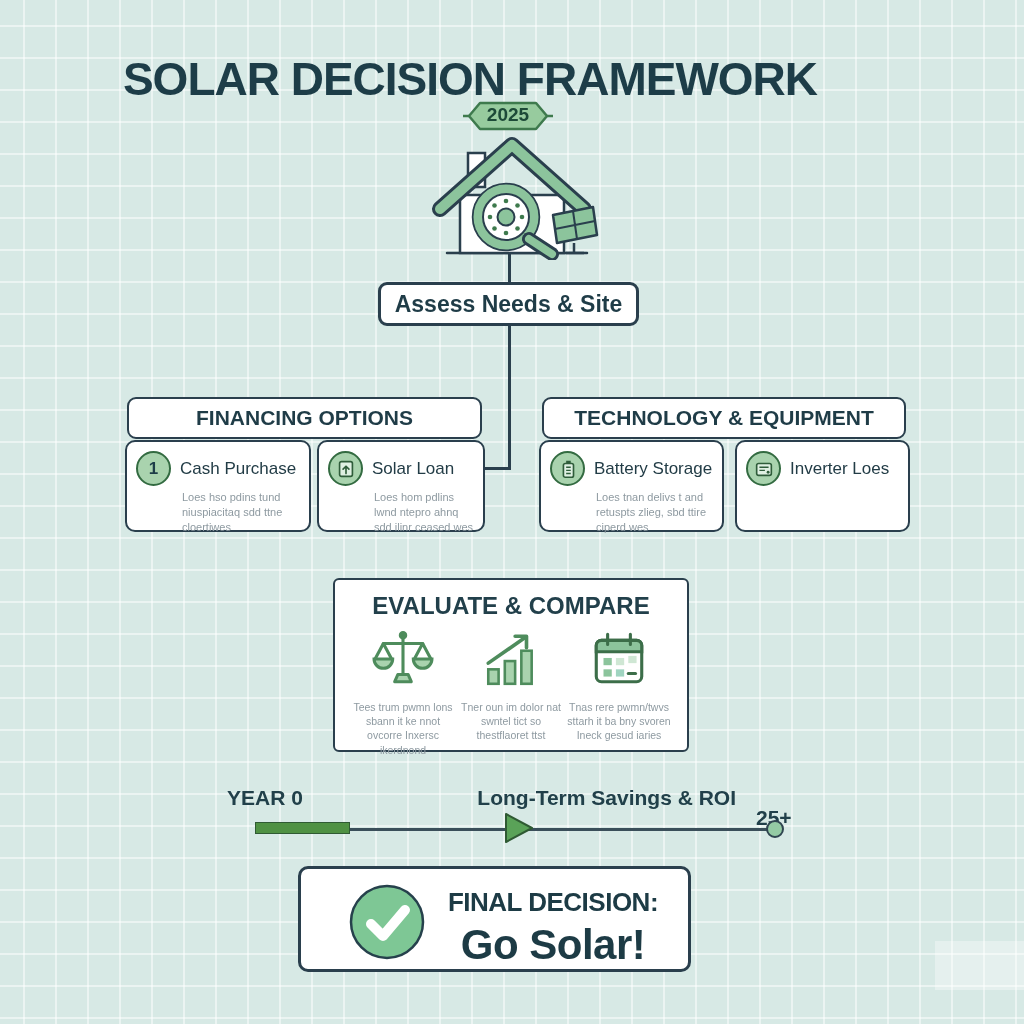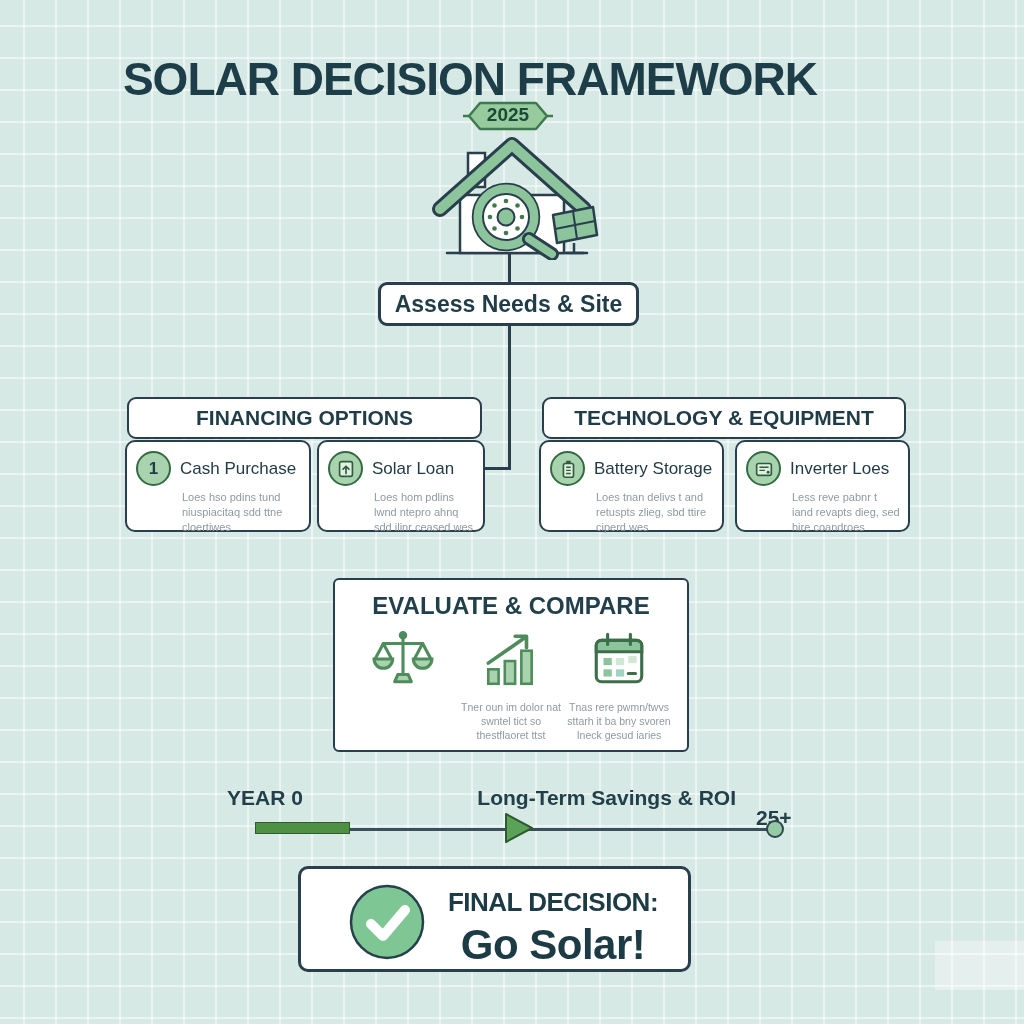--- a/index.html
+++ b/index.html
@@ -177,39 +177,39 @@
     <div class="card-head">
       <div class="icon-circle">
         <svg width="22" height="22" viewBox="0 0 24 24">
           <rect x="4" y="6" width="16" height="13" rx="2" fill="#dff0e2" stroke="#2f5d3a" stroke-width="1.8"></rect>
           <path d="M7,10 h10 M7,13.5 h6" stroke="#2f5d3a" stroke-width="1.6"></path>
           <circle cx="16.5" cy="15.5" r="1.6" fill="#2f5d3a"></circle>
         </svg>
       </div>
       <div class="card-title">Inverter Loes</div>
     </div>
-    <div class="card-desc">Less reve pabnr t iand revapts dieg, sed hire coandroes</div>
   </div>
 
   <div class="evaluate">
     <div class="evaluate-title">EVALUATE &amp; COMPARE</div>
     <div class="eval-row">
       <div class="eval-col">
         <span>
           <svg width="62" height="62" viewBox="0 0 60 60" fill="none" stroke="#4e8c5c" stroke-width="3" stroke-linecap="round">
             <circle cx="30" cy="7" r="2.6" fill="#4e8c5c"></circle>
             <path d="M30,9 V45"></path>
             <path d="M11,15 H49"></path>
             <path d="M11,15 L3,30 M11,15 L19,30"></path>
             <path d="M2,30 a9,9 0 0 0 18,0 Z" fill="#a9d3ae"></path>
             <path d="M49,15 L41,30 M49,15 L57,30"></path>
             <path d="M40,30 a9,9 0 0 0 18,0 Z" fill="#a9d3ae"></path>
             <path d="M25,45 h10 l3,7 h-16 Z" fill="#a9d3ae" stroke-linejoin="round"></path>
           </svg>
         </span>
+        <div class="eval-desc">Tees trum pwmn lons sbann it ke nnot ovcorre Inxersc ikerdnond</div>
       </div>
       <div class="eval-col">
         <span>
           <svg width="62" height="62" viewBox="0 0 60 60">
             <rect x="8" y="40" width="10" height="14" fill="#a9d3ae" stroke="#4e8c5c" stroke-width="2.5"></rect>
             <rect x="24" y="32" width="10" height="22" fill="#a9d3ae" stroke="#4e8c5c" stroke-width="2.5"></rect>
             <rect x="40" y="22" width="10" height="32" fill="#a9d3ae" stroke="#4e8c5c" stroke-width="2.5"></rect>
             <path d="M8,34 L44,9" fill="none" stroke="#4e8c5c" stroke-width="3.5" stroke-linecap="round"></path>
             <path d="M45,8 L34,8 M45,8 L45,19" fill="none" stroke="#4e8c5c" stroke-width="3.5" stroke-linecap="round"></path>
           </svg>

